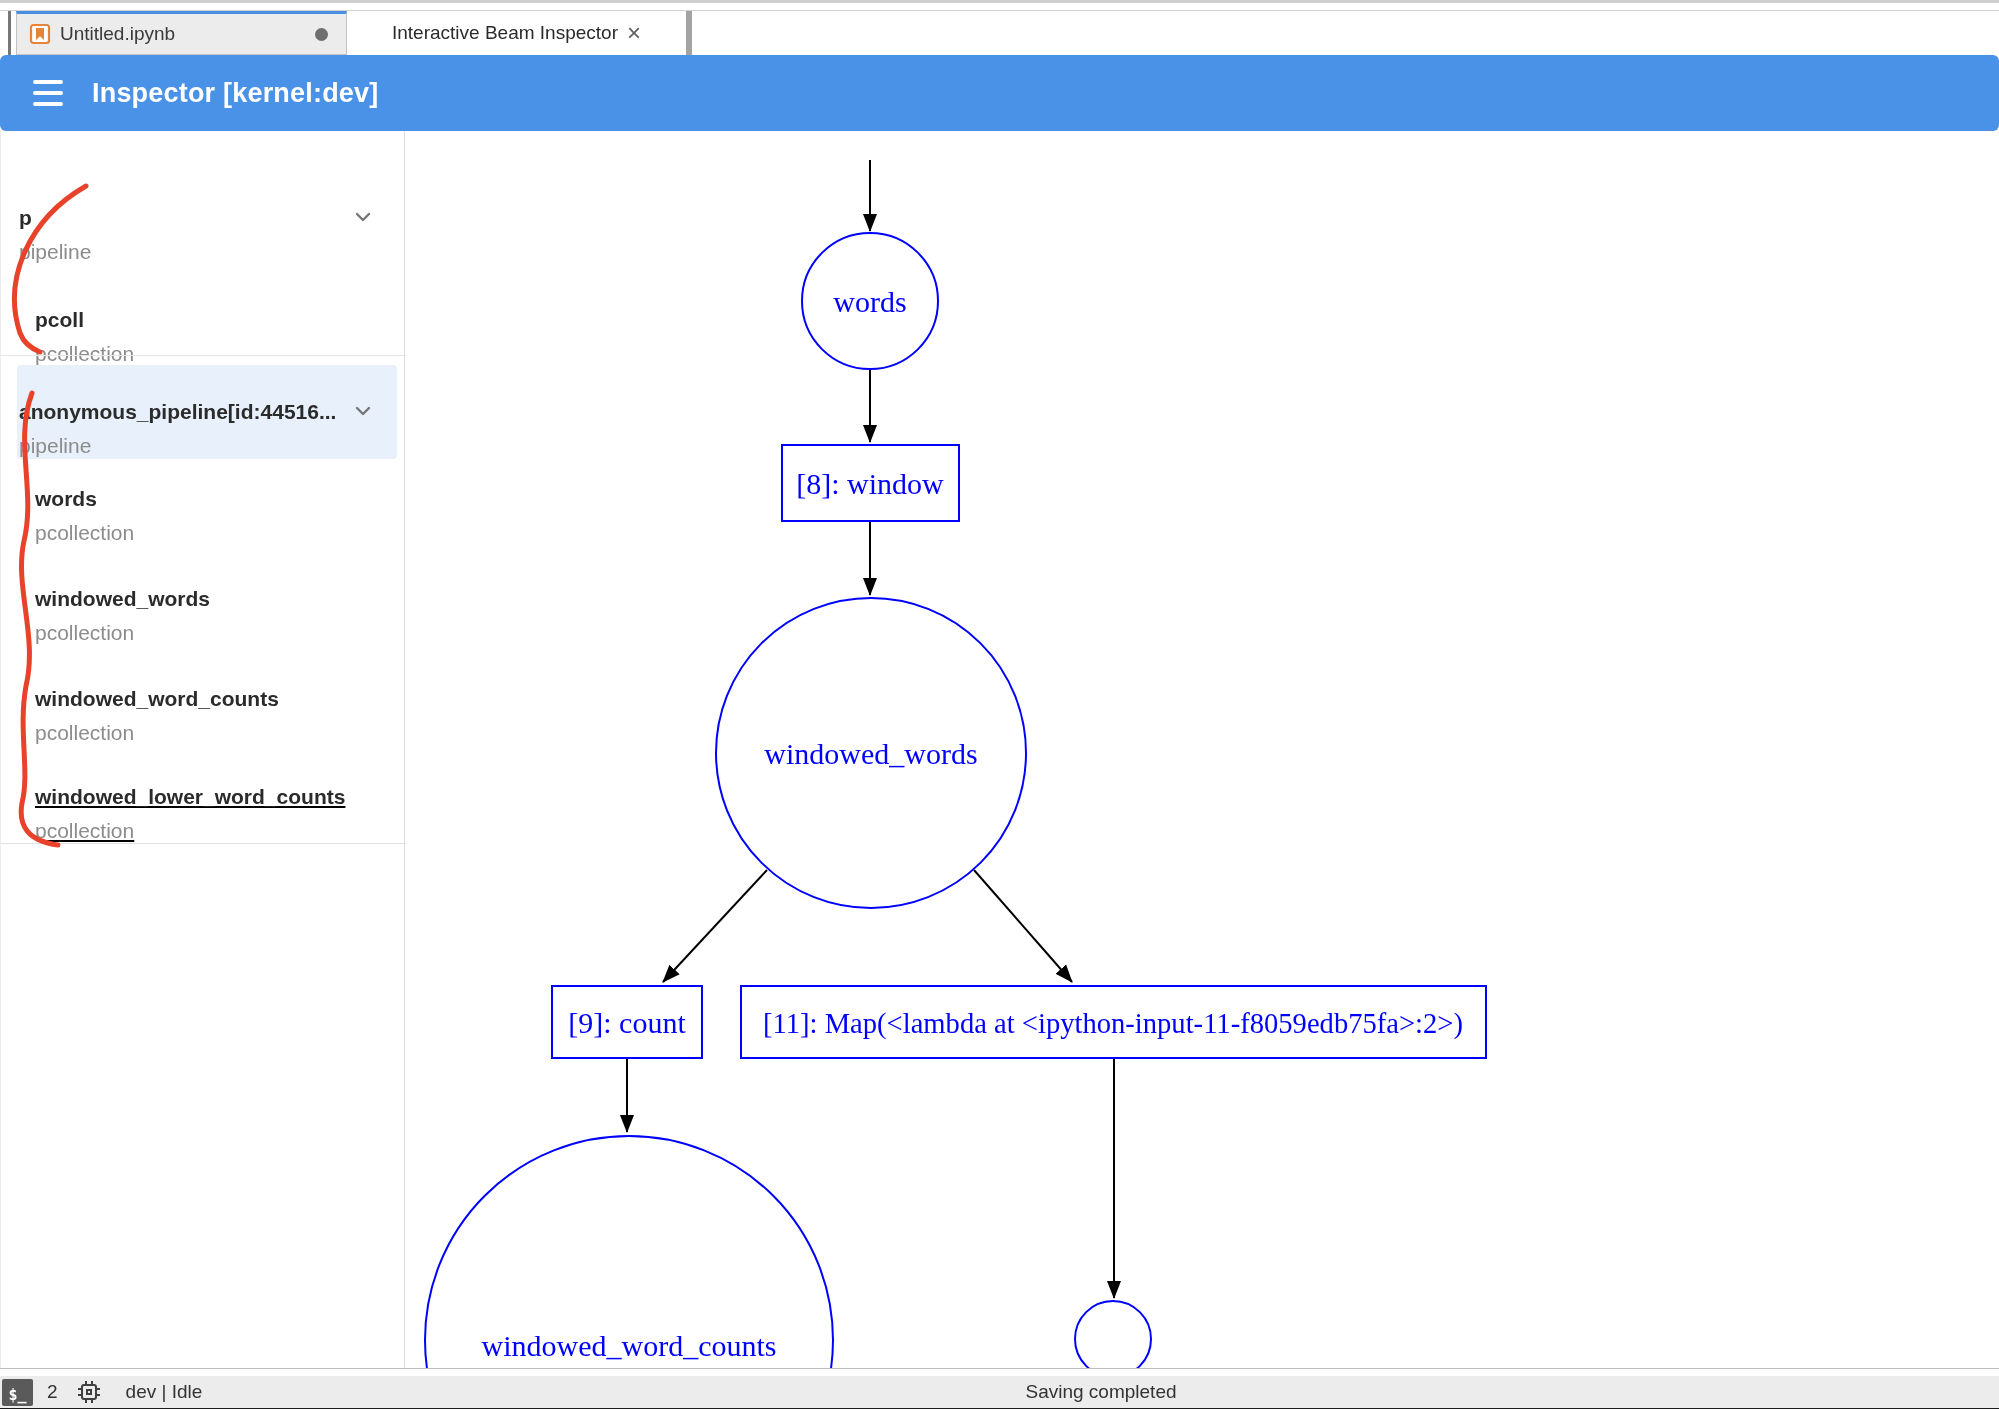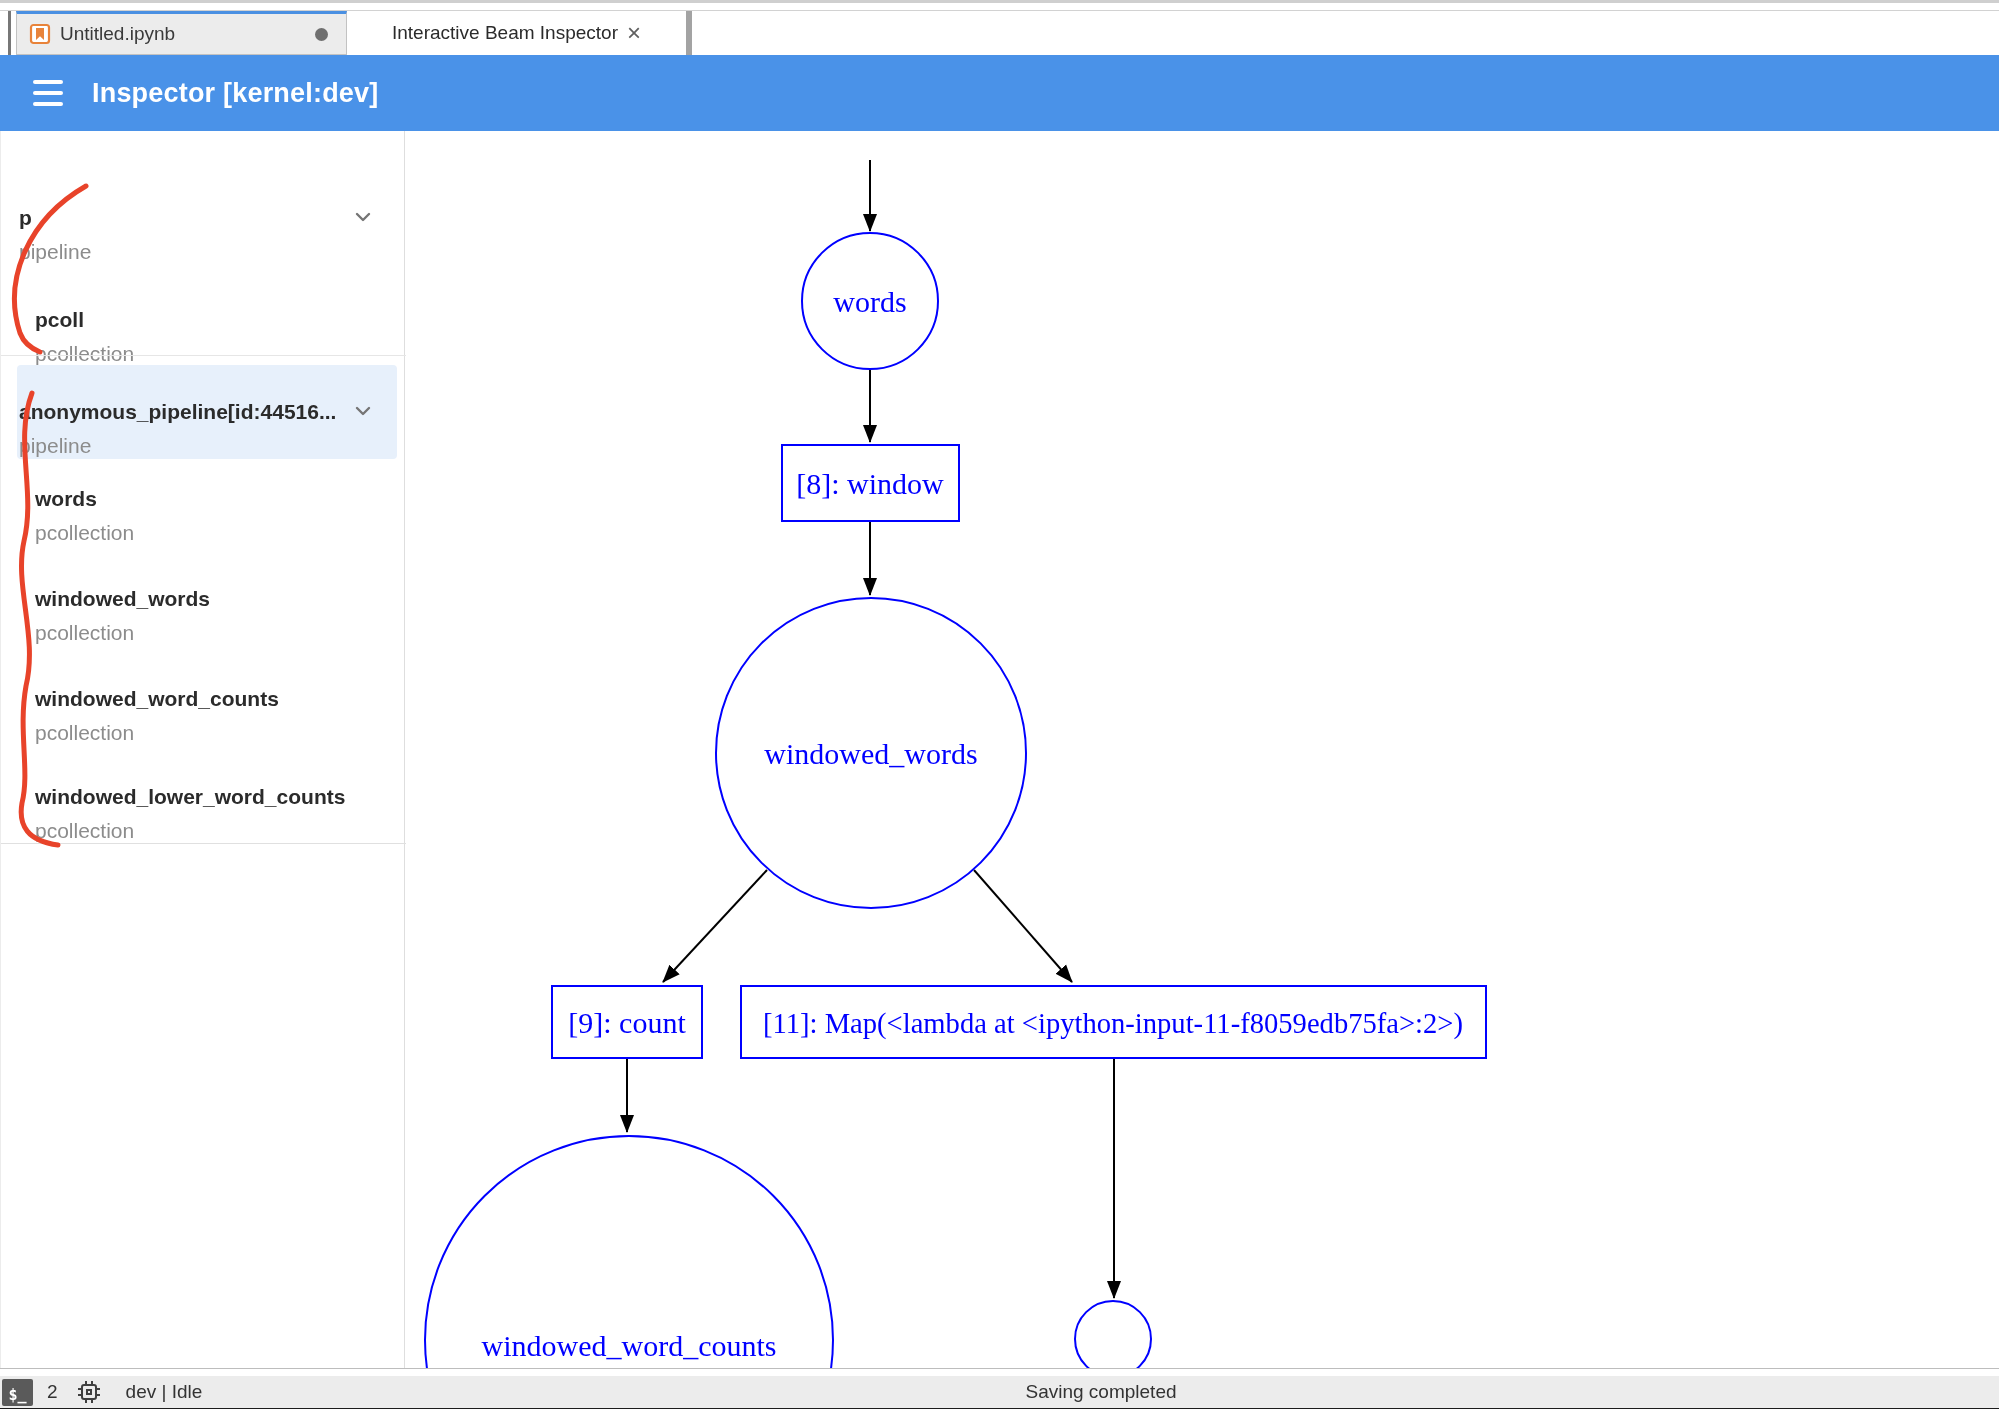--- a/index.html
+++ b/index.html
@@ -12,21 +12,21 @@
   .topstrip{position:absolute;left:0;top:0;width:100%;height:7px;background:#fff;border-bottom:1px solid #d2d2d2;}
   .tabbar{position:absolute;left:8px;top:8px;width:100%;height:44px;background:#fff;}
   .win-edge{position:absolute;left:0;top:0;width:3px;height:44px;background:#5f5f5f;opacity:.85;}
   .tab{position:absolute;top:0;height:44px;display:flex;align-items:center;box-sizing:border-box;font-size:19px;color:#3a3a3a;cursor:pointer;}
   .tab1{left:8px;width:331px;background:#ececec;border:1px solid #c2c2c2;border-top:3px solid #4a90e2;padding:0 12px;}
   .tab2{left:339px;width:345px;background:#ffffff;border-right:6px solid #a3a3a3;justify-content:center;gap:7px;color:#2b2b2b;}
   .tab1 .lbl{margin-left:9px;flex:1;}
   .dirty-dot{width:13px;height:13px;border-radius:50%;background:#6f6f6f;margin-right:6px;}
   .close-x{font-size:24px;color:#606060;line-height:1;margin-left:2px;}
   
-  .appbar{position:absolute;left:0;top:52px;width:100%;height:76px;background:#4a92e8;display:flex;align-items:center;}
+  .appbar{position:absolute;left:0;top:52px;width:100%;height:76px;background:#4a92e8;display:flex;align-items:center;border-radius:6px;}
   .hamburger{margin-left:33px;width:30px;height:26px;display:flex;flex-direction:column;justify-content:space-between;cursor:pointer;}
   .hamburger span{display:block;height:4px;border-radius:2px;background:#ffffff;}
   .appbar-title{margin-left:29px;color:#ffffff;font-size:27px;font-weight:700;letter-spacing:.2px;}
   
   .content{position:absolute;left:0;top:128px;width:1999px;height:1237px;background:#fff;border-bottom:1px solid #bdbdbd;box-sizing:content-box;}
   .sidebar{position:absolute;left:0;top:0;width:405px;height:1237px;border-right:1px solid #dedede;border-left:1px solid #ececec;box-sizing:border-box;background:#fff;}
   .sb-group{position:absolute;left:18px;cursor:pointer;}
   .sb-group.indent{left:34px;}
   .sb-name{font-size:21px;font-weight:700;color:#2b2b2b;line-height:25px;white-space:nowrap;}
   .sb-type{font-size:21px;color:#8c8c8c;line-height:25px;margin-top:9px;}
@@ -119,21 +119,21 @@
       <div class="sb-group indent" style="top:455px;">
         <div class="sb-name">windowed_words</div>
         <div class="sb-type">pcollection</div>
       </div>
 
       <div class="sb-group indent" style="top:555px;">
         <div class="sb-name">windowed_word_counts</div>
         <div class="sb-type">pcollection</div>
       </div>
 
-      <div class="sb-group indent" style="top:653px;">
+      <div class="sb-group indent" style="top:653px;text-decoration:underline;">
         <div class="sb-name">windowed_lower_word_counts</div>
         <div class="sb-type">pcollection</div>
       </div>
 
       <div class="sb-endline"></div>
     </div>
 
     <svg class="annot-svg" viewBox="0 0 410 1237">
       <path d="M 86 55 C 30 87, 2 147, 20 202 C 23 210, 30 217, 40 221" fill="none" stroke="#e8432a" stroke-width="5" stroke-linecap="round"></path>
       <path d="M 32 262 C 14 310, 36 360, 24 410 C 14 455, 38 505, 26 555 C 18 600, 30 640, 22 672 C 18 695, 28 710, 58 714" fill="none" stroke="#e8432a" stroke-width="5" stroke-linecap="round"></path>

